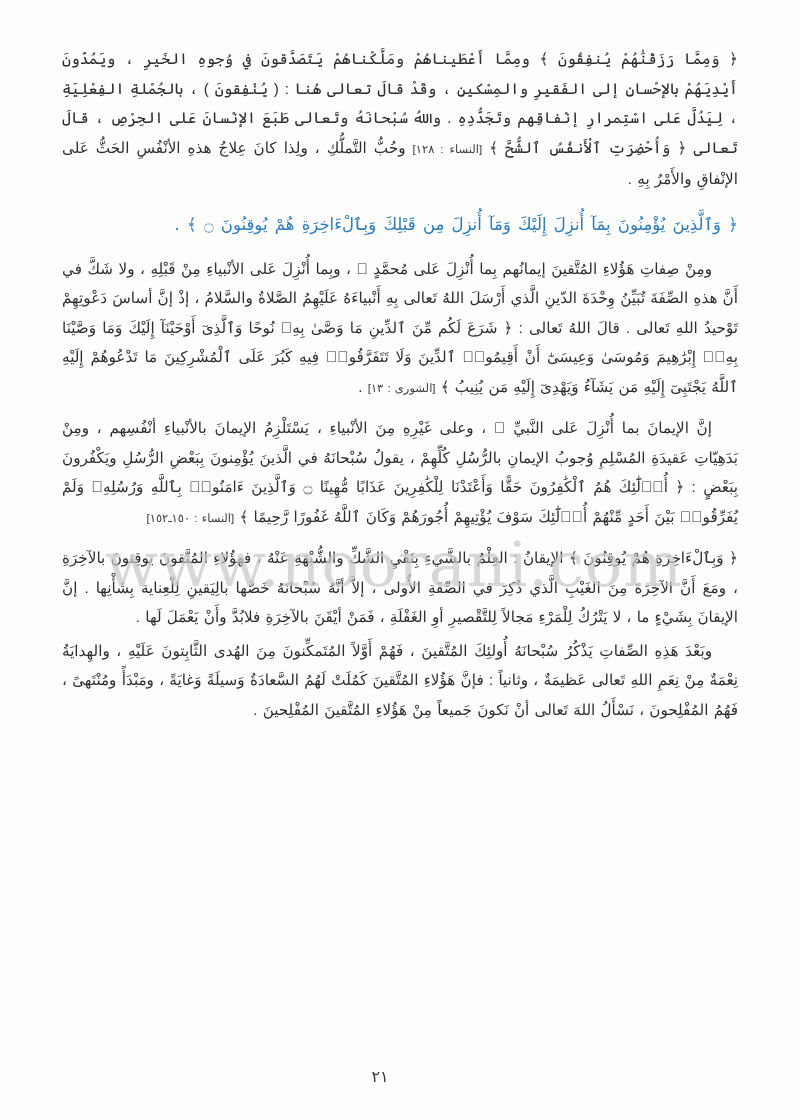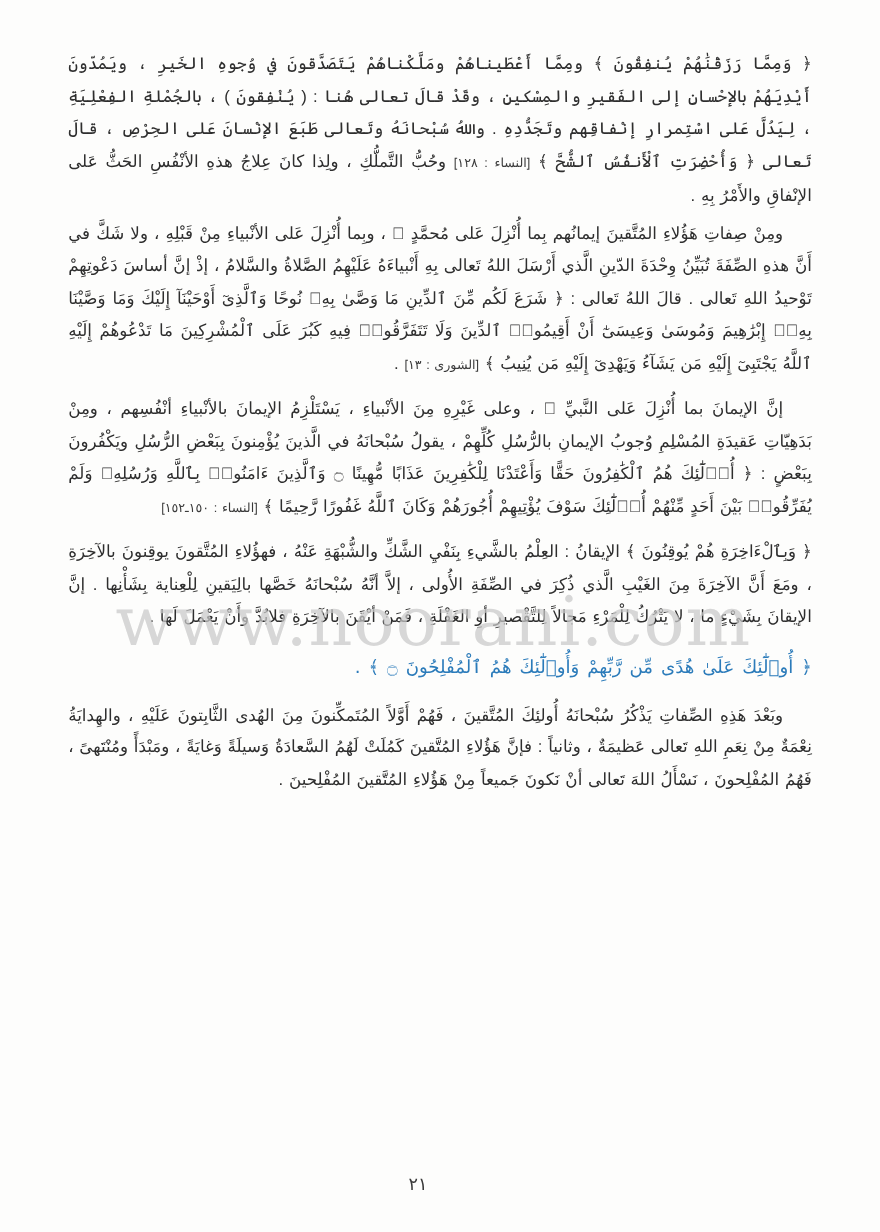--- a/index.html
+++ b/index.html
@@ -117,38 +117,38 @@
 <div class="page">
 
   <div class="watermark">www.noorani.com</div>
 
   <div class="content">
 
     <div class="par-block">
       <p class="body-par no-indent"><span>﴿ وَمِمَّا رَزَقْنَٰهُمْ يُنفِقُونَ ﴾ ومِمَّا أَعْطَيناهُمْ ومَلَّكْناهُمْ يَتَصَدَّقونَ في وُجوهِ الخَيرِ ، ويَمُدّونَ أَيْدِيَهُمْ بالإحْسانِ إلى الفَقيرِ والمِسْكينِ ، وقَدْ قالَ تعالى هُنا : ( يُنْفِقونَ ) ، بالجُمْلةِ الفِعْلِيَةِ ، لِيَدُلَّ عَلى اسْتِمرارِ إنْفاقِهم وتَجَدُّدِهِ . واللهُ سُبْحانَهُ وتَعالى طَبَعَ الإنْسانَ عَلى الحِرْصِ ، قالَ تَعالى ﴿ وَأُحْضِرَتِ ٱلْأَنفُسُ ٱلشُّحَّ ﴾</span> <span class="srcref">[النساء : ١٢٨]</span> <span>وحُبُّ التَّملُّكِ ، ولِذا كانَ عِلاجُ هذهِ الأنْفُسِ الحَثُّ عَلى الإنْفاقِ والأَمْرُ بِهِ .</span></p>
     </div>
 
+    <div class="verse-line">﴿ وَٱلَّذِينَ يُؤْمِنُونَ بِمَآ أُنزِلَ إِلَيْكَ وَمَآ أُنزِلَ مِن قَبْلِكَ وَبِٱلْءَاخِرَةِ هُمْ يُوقِنُونَ ۝ ﴾ .</div>
 
     <div class="par-block">
       <p class="body-par"><span>ومِنْ صِفاتِ هَؤُلاءِ المُتَّقينَ إيمانُهم بِما أُنْزِلَ عَلى مُحمَّدٍ ﷺ ، وبِما أُنْزِلَ عَلى الأنْبياءِ مِنْ قَبْلِهِ ، ولا شَكَّ في أَنَّ هذهِ الصِّفَةَ تُبَيِّنُ وِحْدَةَ الدّينِ الَّذي أَرْسَلَ اللهُ تَعالى بِهِ أَنْبياءَهُ عَلَيْهِمُ الصَّلاةُ والسَّلامُ ، إذْ إنَّ أساسَ دَعْوتِهِمْ تَوْحيدُ اللهِ تَعالى . قالَ اللهُ تَعالى : ﴿ شَرَعَ لَكُم مِّنَ ٱلدِّينِ مَا وَصَّىٰ بِهِۦ نُوحًا وَٱلَّذِىٓ أَوْحَيْنَآ إِلَيْكَ وَمَا وَصَّيْنَا بِهِۦٓ إِبْرَٰهِيمَ وَمُوسَىٰ وَعِيسَىٰٓ أَنْ أَقِيمُوا۟ ٱلدِّينَ وَلَا تَتَفَرَّقُوا۟ فِيهِ كَبُرَ عَلَى ٱلْمُشْرِكِينَ مَا تَدْعُوهُمْ إِلَيْهِ ٱللَّهُ يَجْتَبِىٓ إِلَيْهِ مَن يَشَآءُ وَيَهْدِىٓ إِلَيْهِ مَن يُنِيبُ ﴾</span> <span class="srcref">[الشورى : ١٣]</span> <span>.</span></p>
     </div>
 
     <div class="spacer-sm"></div>
 
     <div class="par-block">
       <p class="body-par"><span>إنَّ الإيمانَ بما أُنْزِلَ عَلى النَّبيِّ ﷺ ، وعلى غَيْرِهِ مِنَ الأنْبياءِ ، يَسْتَلْزِمُ الإيمانَ بالأنْبياءِ أنْفُسِهم ، ومِنْ بَدَهِيّاتِ عَقيدَةِ المُسْلِمِ وُجوبُ الإيمانِ بالرُّسُلِ كُلِّهِمْ ، يقولُ سُبْحانَهُ في الَّذينَ يُؤْمِنونَ بِبَعْضِ الرُّسُلِ ويَكْفُرونَ بِبَعْضٍ : ﴿ أُو۟لَٰٓئِكَ هُمُ ٱلْكَٰفِرُونَ حَقًّا وَأَعْتَدْنَا لِلْكَٰفِرِينَ عَذَابًا مُّهِينًا ۝ وَٱلَّذِينَ ءَامَنُوا۟ بِٱللَّهِ وَرُسُلِهِۦ وَلَمْ يُفَرِّقُوا۟ بَيْنَ أَحَدٍ مِّنْهُمْ أُو۟لَٰٓئِكَ سَوْفَ يُؤْتِيهِمْ أُجُورَهُمْ وَكَانَ ٱللَّهُ غَفُورًا رَّحِيمًا ﴾</span> <span class="srcref">[النساء : ١٥٠ـ١٥٢]</span></p>
     </div>
 
     <div class="spacer-sm"></div>
 
     <div class="par-block">
       <p class="body-par no-indent">﴿ وَبِٱلْءَاخِرَةِ هُمْ يُوقِنُونَ ﴾ الإيقانُ : العِلْمُ بالشَّيءِ بِنَفْيِ الشَّكِّ والشُّبْهَةِ عَنْهُ ، فهؤُلاءِ المُتَّقونَ يوقِنونَ بالآخِرَةِ ، ومَعَ أَنَّ الآخِرَةَ مِنَ الغَيْبِ الَّذي ذُكِرَ في الصِّفَةِ الأُولى ، إلاَّ أنَّهُ سُبْحانَهُ خَصَّها بالِيَقينِ لِلْعِناية بِشَأْنِها . إنَّ الإيقانَ بِشَيْءٍ ما ، لا يَتْرُكُ لِلْمَرْءِ مَجالاً لِلتَّقْصيرِ أوِ الغَفْلَةِ ، فَمَنْ أيْقَنَ بالآخِرَةِ فلابُدَّ وأَنْ يَعْمَلَ لَها .</p>
     </div>
 
-    <div class="verse-line">﴿ أُو۟لَٰٓئِكَ عَلَىٰ هُدًى مِّن رَّبِّهِمْ وَأُو۟لَٰٓئِكَ هُمُ ٱلْمُفْلِحُونَ ۝ ﴾ .</div>
 
     <div class="par-block">
       <p class="body-par">وبَعْدَ هَذِهِ الصِّفاتِ يَذْكُرُ سُبْحانَهُ أُولئِكَ المُتَّقينَ ، فَهُمْ أَوَّلاً المُتَمكِّنونَ مِنَ الهُدى الثَّابِتونَ عَلَيْهِ ، والهِدايَةُ نِعْمَةٌ مِنْ نِعَمِ اللهِ تَعالى عَظيمَةٌ ، وثانياً : فإنَّ هَؤُلاءِ المُتَّقينَ كَمُلَتْ لَهُمُ السَّعادَةُ وَسيلَةً وَغايَةً ، ومَبْدَأً ومُنْتَهىً ، فَهُمُ المُفْلِحونَ ، نَسْأَلُ اللهَ تَعالى أنْ نَكونَ جَميعاً مِنْ هَؤُلاءِ المُتَّقينَ المُفْلِحينَ .</p>
     </div>
 
   </div>
 
   <div class="page-number">٢١</div>
 
 </div>

